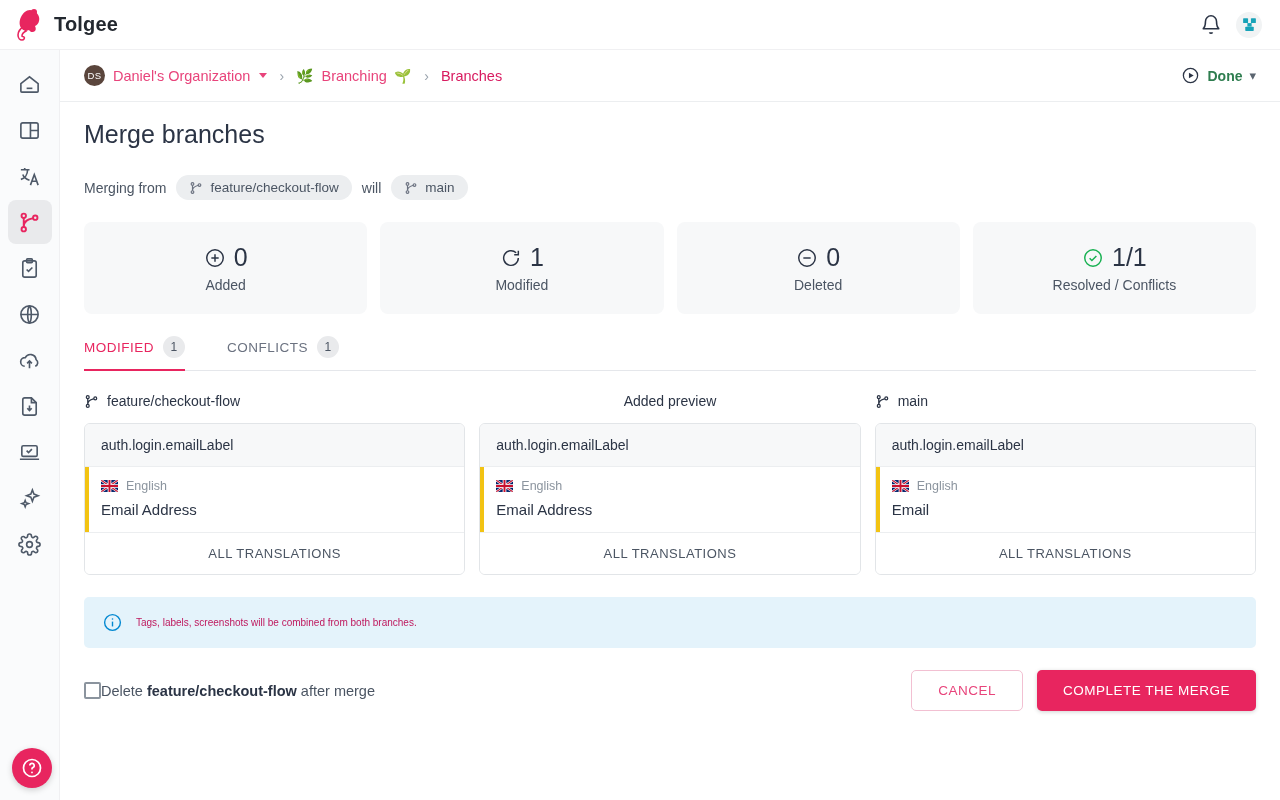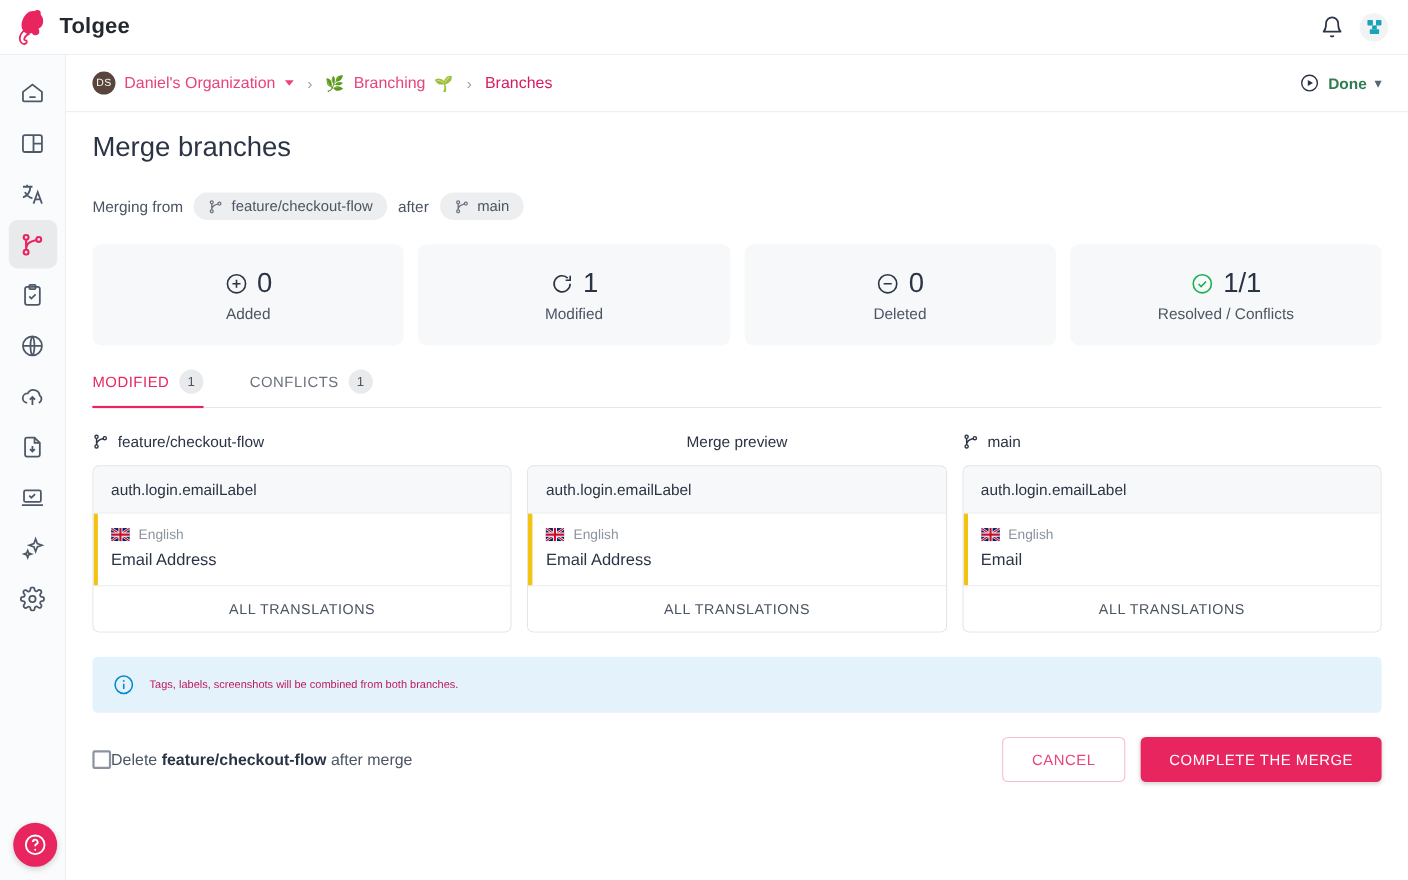--- a/index.html
+++ b/index.html
@@ -318,21 +318,21 @@
     <span>Merging from</span>
     <span class="branch-chip">
       <svg viewBox="0 0 24 24" fill="none" stroke="currentColor" stroke-width="2">
         <circle cx="6" cy="5" r="2.3"></circle>
           <circle cx="6" cy="19" r="2.3"></circle>
           <circle cx="18" cy="7" r="2.3"></circle>
         <path d="M6 7.3v9.4M15.7 7.6c-4 1-9.7 2-9.7 9"></path>
       </svg>
       <span>feature/checkout-flow</span>
     </span>
-    <span>after</span>
+    <span>will</span>
     <span class="branch-chip">
       <svg viewBox="0 0 24 24" fill="none" stroke="currentColor" stroke-width="2">
         <circle cx="6" cy="5" r="2.3"></circle>
           <circle cx="6" cy="19" r="2.3"></circle>
           <circle cx="18" cy="7" r="2.3"></circle>
         <path d="M6 7.3v9.4M15.7 7.6c-4 1-9.7 2-9.7 9"></path>
       </svg>
       <span>main</span>
     </span>
   </div>
@@ -417,21 +417,21 @@
             <span class="lang-name">English</span>
           </div>
           <div class="tvalue">Email Address</div>
         </div>
         <div class="tcard-foot">ALL TRANSLATIONS</div>
       </div>
     </div>
 
     <div class="col">
       <div class="col-head center">
-        <span>Merge preview</span>
+        <span>Added preview</span>
       </div>
       <div class="tcard bordered">
         <div class="tcard-key">auth.login.emailLabel</div>
         <div class="tcard-body">
           <div class="lang-row">
             <svg class="flag" viewBox="0 0 60 42">
               <rect width="60" height="42" fill="#012169"></rect>
               <path d="M0,0 L60,42 M60,0 L0,42" stroke="#fff" stroke-width="8"></path>
               <path d="M0,0 L60,42 M60,0 L0,42" stroke="#C8102E" stroke-width="4"></path>
               <path d="M30,0 V42 M0,21 H60" stroke="#fff" stroke-width="13"></path>

